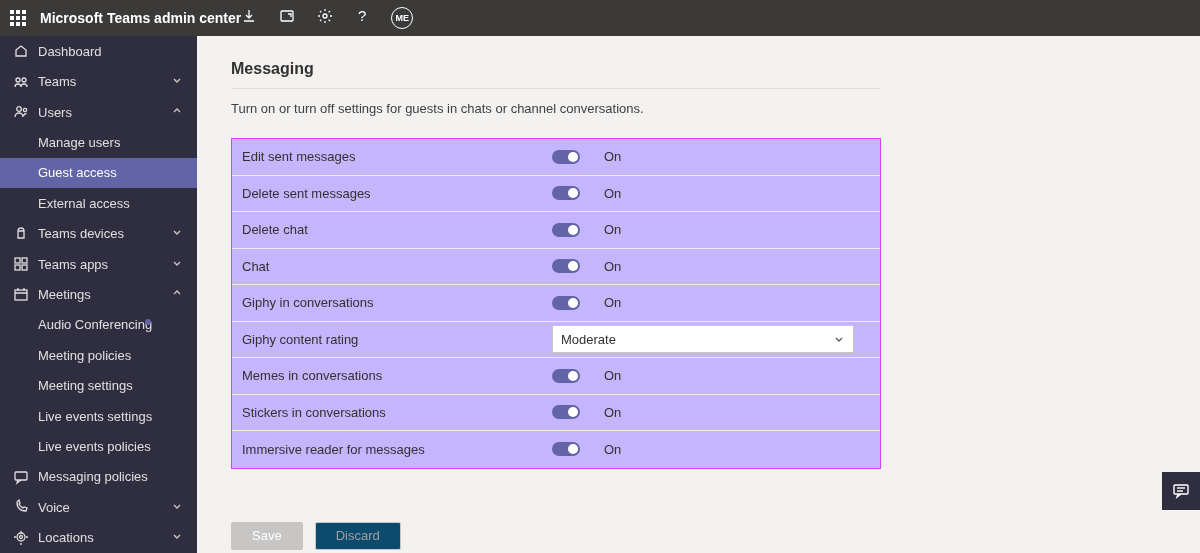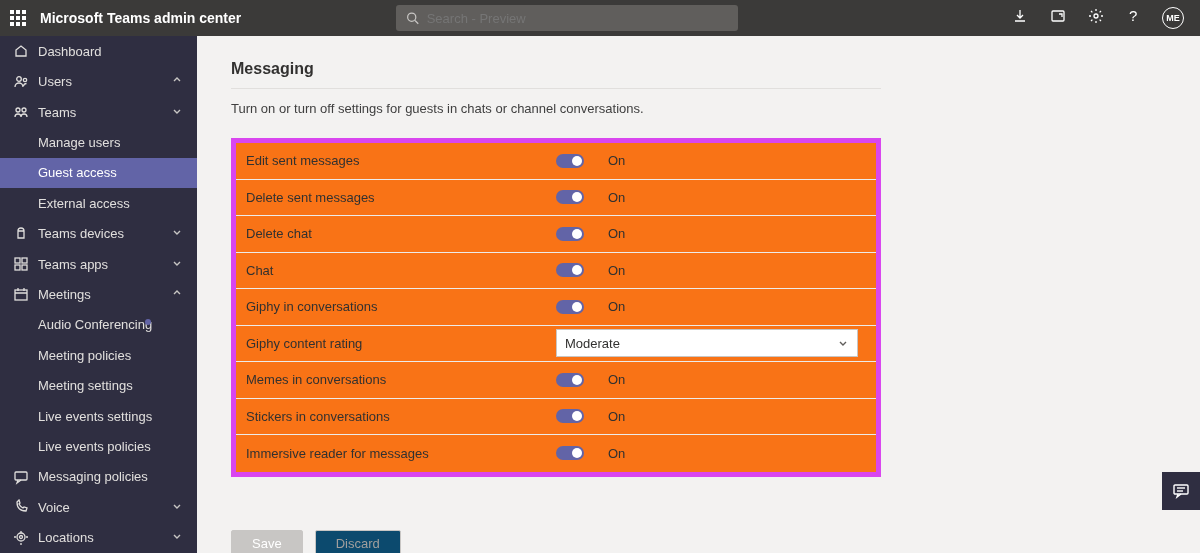--- a/index.html
+++ b/index.html
@@ -30,21 +30,21 @@
     .nav-item.selected { background: #6264a7; color: #fff; }
     .chev { width: 14px; color: #c8c6c4; }
     .dot { width: 6px; height: 6px; border-radius: 50%; background: #6264a7; position: absolute; left: 145px; top: 9px; }
 
     
     .main { flex: 1; overflow-y: auto; padding: 24px 34px; }
     .section-title { font-size: 16px; font-weight: 700; color: #323130; margin-bottom: 10px; }
     .hr { height: 1px; background: #e1dfdd; width: 650px; margin-bottom: 12px; }
     .section-desc { font-size: 13px; color: #404040; margin-bottom: 22px; }
 
-    .settings-card { width: 650px; background: #f97316; border: 5px solid #d946ef; }
+    .settings-card { width: 650px; background: #c4b5fd; border: 1px solid #d946ef; }
     .row { display: flex; align-items: center; height: 36.5px; padding: 0 10px; font-size: 13px; color: #323130; border-bottom: 1px solid #edebe9; }
     .row:last-child { border-bottom: none; }
     .row .rlabel { width: 310px; }
     .row .rcontrol { display: flex; align-items: center; gap: 24px; }
 
     .toggle { width: 28px; height: 14px; border-radius: 8px; background: #6264a7; position: relative; cursor: pointer; }
     .toggle::after { content: ""; position: absolute; width: 10px; height: 10px; border-radius: 50%; background: #fff; top: 2px; right: 2px; }
     .toglabel { font-size: 13px; color: #323130; }
 
     .dropdown { width: 302px; height: 28px; border: 1px solid #c8c6c4; background: #fff; font-size: 13px; color: #323130; padding: 0 8px; display: flex; align-items: center; justify-content: space-between; cursor: pointer; }
@@ -70,27 +70,20 @@
       <span></span>
       <span></span>
       <span></span>
       <span></span>
       <span></span>
       <span></span>
       <span></span>
       <span></span>
   </div>
   <div class="app-title">Microsoft Teams admin center</div>
-  <div class="search">
-    <svg width="14" height="14" viewBox="0 0 16 16" fill="none" stroke="#c8c6c4" stroke-width="1.5">
-        <circle cx="7" cy="7" r="5"></circle>
-        <line x1="11" y1="11" x2="15" y2="15"></line>
-      </svg>
-    <input placeholder="Search - Preview" style="">
-  </div>
   <div class="header-actions">
     <span class="hicon">
       <svg width="16" height="16" viewBox="0 0 16 16" fill="none" stroke="currentColor" stroke-width="1.3">
           <path d="M8 2v8M5 7l3 3 3-3M3 13h10"></path>
         </svg>
     </span>
     <span class="hicon">
       <svg width="16" height="16" viewBox="0 0 16 16" fill="none" stroke="currentColor" stroke-width="1.3">
           <rect x="2" y="3" width="12" height="10" rx="1"></rect>
           <path d="M9 6h3v3"></path>
@@ -118,42 +111,42 @@
         <span class="nico">
           <svg width="16" height="16" viewBox="0 0 16 16" fill="none" stroke="currentColor" stroke-width="1.3">
             <path d="M3 7l5-4 5 4v6H3z"></path>
           </svg>
         </span>
         <span class="label">Dashboard</span>
       </div>
       <div class="nav-item top">
         <span class="nico">
           <svg width="16" height="16" viewBox="0 0 16 16" fill="none" stroke="currentColor" stroke-width="1.3">
+            <circle cx="5" cy="6" r="2"></circle>
+            <circle cx="11" cy="6" r="2"></circle>
+            <path d="M2 13c0-2 1.5-3 3-3s3 1 3 3M8 13c0-2 1.5-3 3-3s3 1 3 3"></path>
+          </svg>
+        </span>
+        <span class="label">Teams</span>
+        <span class="chev"><svg width="12" height="12" viewBox="0 0 12 12" fill="none" stroke="currentColor" stroke-width="1.4">
+            <path d="M3 5l3 3 3-3"></path>
+          </svg></span>
+      </div>
+      <div class="nav-item top">
+        <span class="nico">
+          <svg width="16" height="16" viewBox="0 0 16 16" fill="none" stroke="currentColor" stroke-width="1.3">
             <circle cx="6" cy="5" r="2.3"></circle>
             <path d="M2 13c0-2.5 2-4 4-4s4 1.5 4 4"></path>
             <circle cx="12" cy="6" r="1.7"></circle>
             <path d="M10.5 12c.3-1.6 1.6-2.5 3-2.5"></path>
           </svg>
         </span>
         <span class="label">Users</span>
         <span class="chev"><svg width="12" height="12" viewBox="0 0 12 12" fill="none" stroke="currentColor" stroke-width="1.4">
             <path d="M3 7l3-3 3 3"></path>
-          </svg></span>
-      </div>
-      <div class="nav-item top">
-        <span class="nico">
-          <svg width="16" height="16" viewBox="0 0 16 16" fill="none" stroke="currentColor" stroke-width="1.3">
-            <circle cx="5" cy="6" r="2"></circle>
-            <circle cx="11" cy="6" r="2"></circle>
-            <path d="M2 13c0-2 1.5-3 3-3s3 1 3 3M8 13c0-2 1.5-3 3-3s3 1 3 3"></path>
-          </svg>
-        </span>
-        <span class="label">Teams</span>
-        <span class="chev"><svg width="12" height="12" viewBox="0 0 12 12" fill="none" stroke="currentColor" stroke-width="1.4">
-            <path d="M3 5l3 3 3-3"></path>
           </svg></span>
       </div>
       <div class="nav-item sub">
         <span class="label">Manage users</span>
       </div>
       <div class="nav-item sub selected">
         <span class="label">Guest access</span>
       </div>
       <div class="nav-item sub">
         <span class="label">External access</span>

